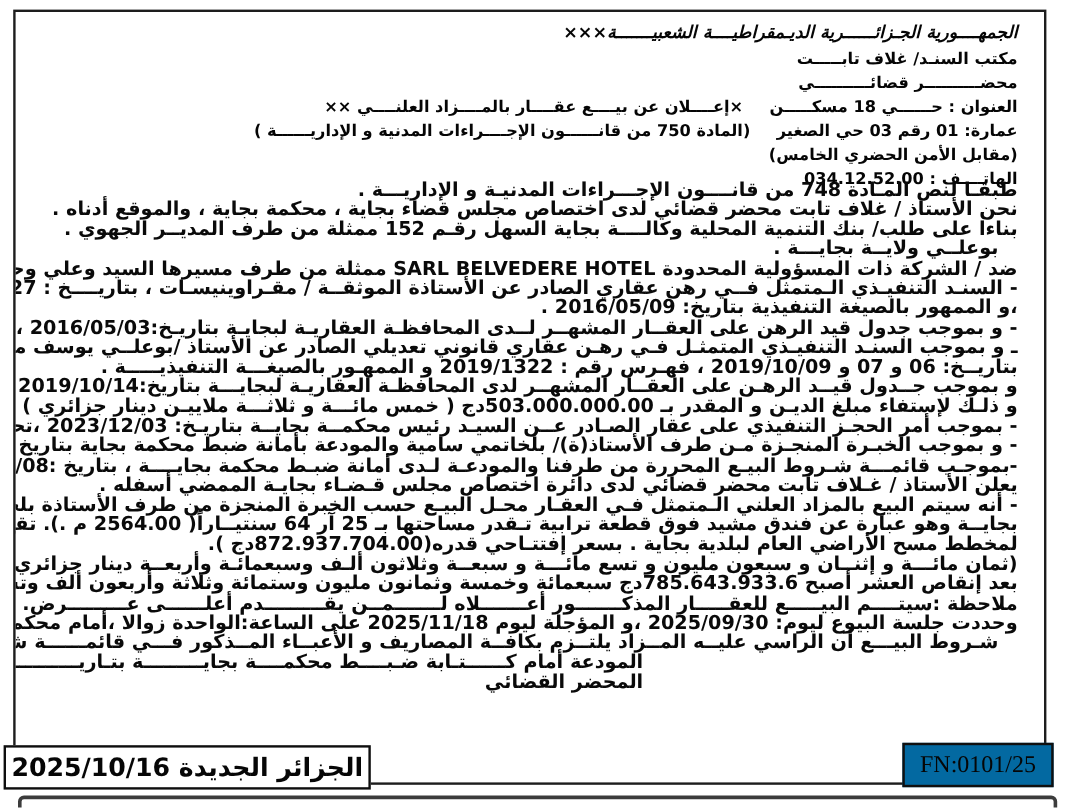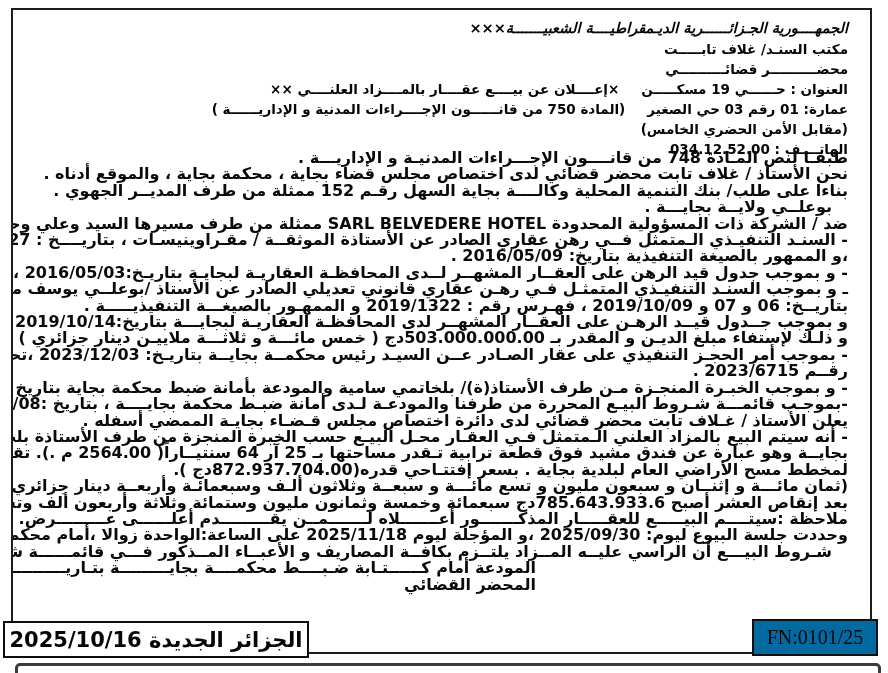--- a/index.html
+++ b/index.html
@@ -78,21 +78,21 @@
 
 <div class="page">
 
   <div class="frame">
 
     <div class="header">
       <div class="h-line h-republic">الجمهــــورية الجـزائــــــرية الديـمقراطيــــة الشعبيـــــــة×××</div>
       <div class="h-line">مكتب السنـد/ غلاف تابـــــت</div>
       <div class="h-line">محضــــــــــر قضائــــــــــي</div>
       <div class="h-row">
-        <span>العنوان : حــــــي 19 مسكـــــن</span>
+        <span>العنوان : حــــــي 18 مسكـــــن</span>
         <span class="doc-title">×إعــــلان عن بيــــع عقــــار بالمــــزاد العلنــــي ××</span>
       </div>
       <div class="h-row">
         <span>عمارة: 01 رقم 03 حي الصغير</span>
         <span class="doc-subtitle">(المادة 750 من قانــــــون الإجــــراءات المدنية و الإداريــــــة )</span>
       </div>
       <div class="h-line">(مقابل الأمن الحضري الخامس)</div>
       <div class="h-line">الهاتــــف : 034.12.52.00</div>
     </div>
 
@@ -103,21 +103,20 @@
         <div class="b-line indent-sm">بوعلــي ولايــة بجايـــة .</div>
         <div class="b-line">ضد / الشركة ذات المسؤولية المحدودة SARL BELVEDERE HOTEL ممثلة من طرف مسيرها السيد وعلي وحيد. الكائـن مقرهــا / بحــي سيــــدي</div>
         <div class="b-line">- السنـد التنفيـذي الـمتمثل فــي رهن عقاري الصادر عن الأستاذة الموثقــة / مقـراوينيسـات ، بتاريــــخ : 27 و 29 مارس و 2016/04/28 ، فهرس رقم:2016/520</div>
         <div class="b-line">،و الممهور بالصيغة التنفيذية بتاريخ: 2016/05/09 .</div>
         <div class="b-line">- و بموجب جدول قيد الرهن على العقــار المشهــر لــدى المحافظـة العقاريـة لبجايـة بتاريـخ:2016/05/03 ، مجلــد 61 رقـم 163 .</div>
         <div class="b-line">ـ و بموجب السنـد التنفيـذي المتمثـل فـي رهـن عقاري قانوني تعديلي الصادر عن الأستاذ /بوعلــي يوسف موثق ببجاية</div>
         <div class="b-line">بتاريــخ: 06 و 07 و 2019/10/09 ، فهـرس رقم : 2019/1322 و الممهـور بالصيغـــة التنفيذيـــــة .</div>
         <div class="b-line">و بموجب جــدول قيــد الرهـن على العقــار المشهــر لدى المحافظـة العقاريـة لبجايـــة بتاريخ:2019/10/14 ، مجلــد 77 رقم 131 .</div>
         <div class="b-line">و ذلـك لإستفاء مبلغ الديـن و المقدر بـ 503.000.000.00دج ( خمس مائـــة و ثلاثـــة ملاييـن دينار جزائري ) .</div>
         <div class="b-line">- بموجب أمر الحجـز التنفيذي على عقار الصـادر عــن السيـد رئيس محكمــة بجايــة بتاريـخ: 2023/12/03 ،تحـت رقـــــم 2023/03600 ، فهـرس</div>
-        <div class="b-line">رقــم 2023/6715 .</div>
         <div class="b-line">- و بموجب الخبـرة المنجـزة مـن طرف الأستاذ(ة)/ بلخاتمي سامية والمودعة بأمانة ضبط محكمة بجاية بتاريخ :2024/10/14 ،إيــــداع رقم: 2024/682 .</div>
         <div class="b-line">-بموجـب قائمـــة شـروط البيـع المحررة من طرفنا والمودعـة لـدى أمانة ضبـط محكمة بجايــــة ، بتاريخ :2024/12/08 ، إيداع رقم:2024/95 .</div>
         <div class="b-line">يعلن الأستاذ / غـلاف تابت محضر قضائي لدى دائرة اختصاص مجلس قـضـاء بجايـة الممضي أسفله .</div>
         <div class="b-line">- أنه سيتم البيع بالمزاد العلني الـمتمثل فـي العقـار  محـل البيـع حسب الخبرة المنجزة من طرف الأستاذة  بلخاتمي سامية والـمودعة بأمانـــة ضـبط محكمـة</div>
         <div class="b-line">بجايــة وهو عبارة عن فندق مشيد فوق قطعة ترابية تـقدر مساحتها بـ 25 آر 64 سنتيــاراً( 2564.00 م .). تقع ضمن المجموعة الملكية رقم 61 من القسم 37</div>
         <div class="b-line">لمخطط مسح الأراضي العام لبلدية بجاية . بسعر إفتتـاحي قدره(872.937.704.00دج ).</div>
         <div class="b-line">(ثمان مائـــة و إثنــان و سبعون مليون و تسع مائـــة و سبعــة وثلاثون ألـف وسبعمائـة وأربعــة دينار جزائري).</div>
         <div class="b-line">بعد إنقاص العشر أصبح 785.643.933.6دج سبعمائة وخمسة وثمانون مليون وستمائة وثلاثة وأربعون ألف وتسعمائة وثلاثة وثلاثون دينار وستة سنتيم.</div>
         <div class="b-line">ملاحظة :سيتــــم البيـــــع للعقـــــار المذكـــــــور أعـــــــلاه لـــــــمــن يقـــــــــدم أعلــــــى عـــــــــرض.</div>
         <div class="b-line">وحددت جلسة البيوع ليوم: 2025/09/30 ،و المؤجلة ليوم 2025/11/18 على الساعة:الواحدة زوالا ،أمام محكمـــة بجايــة .</div>

